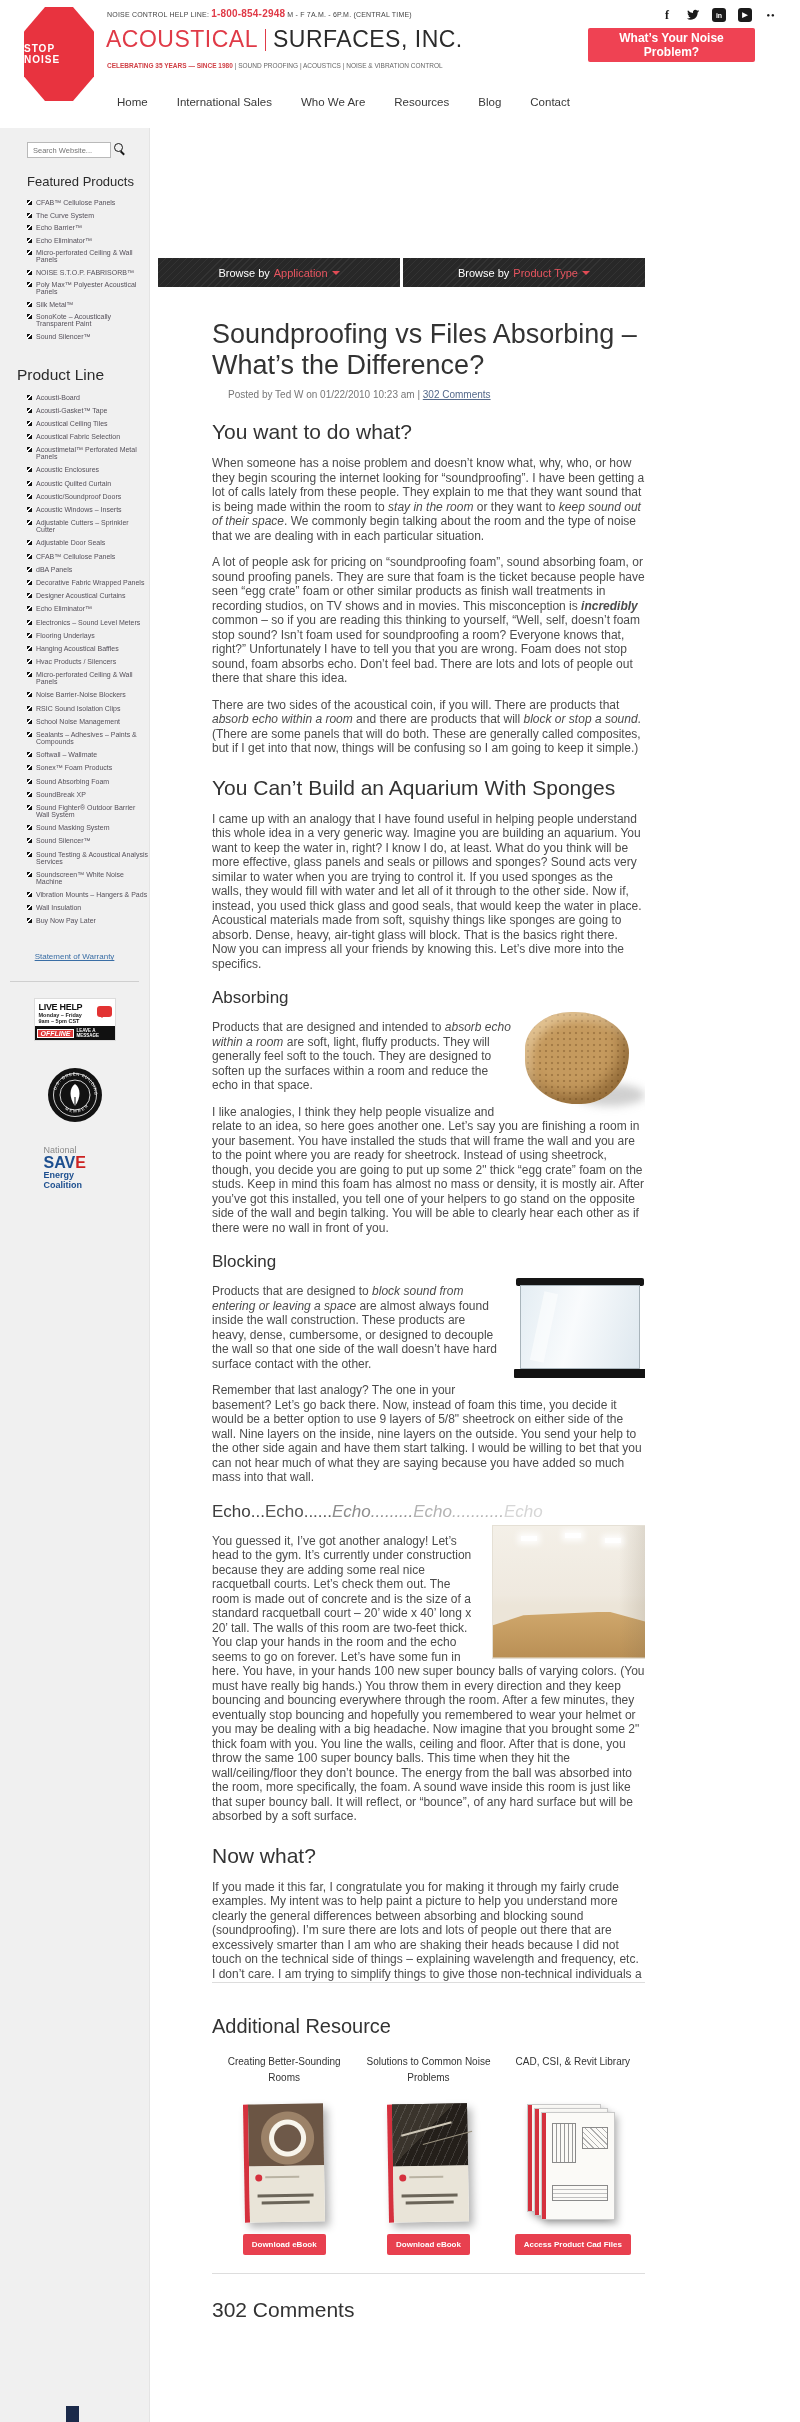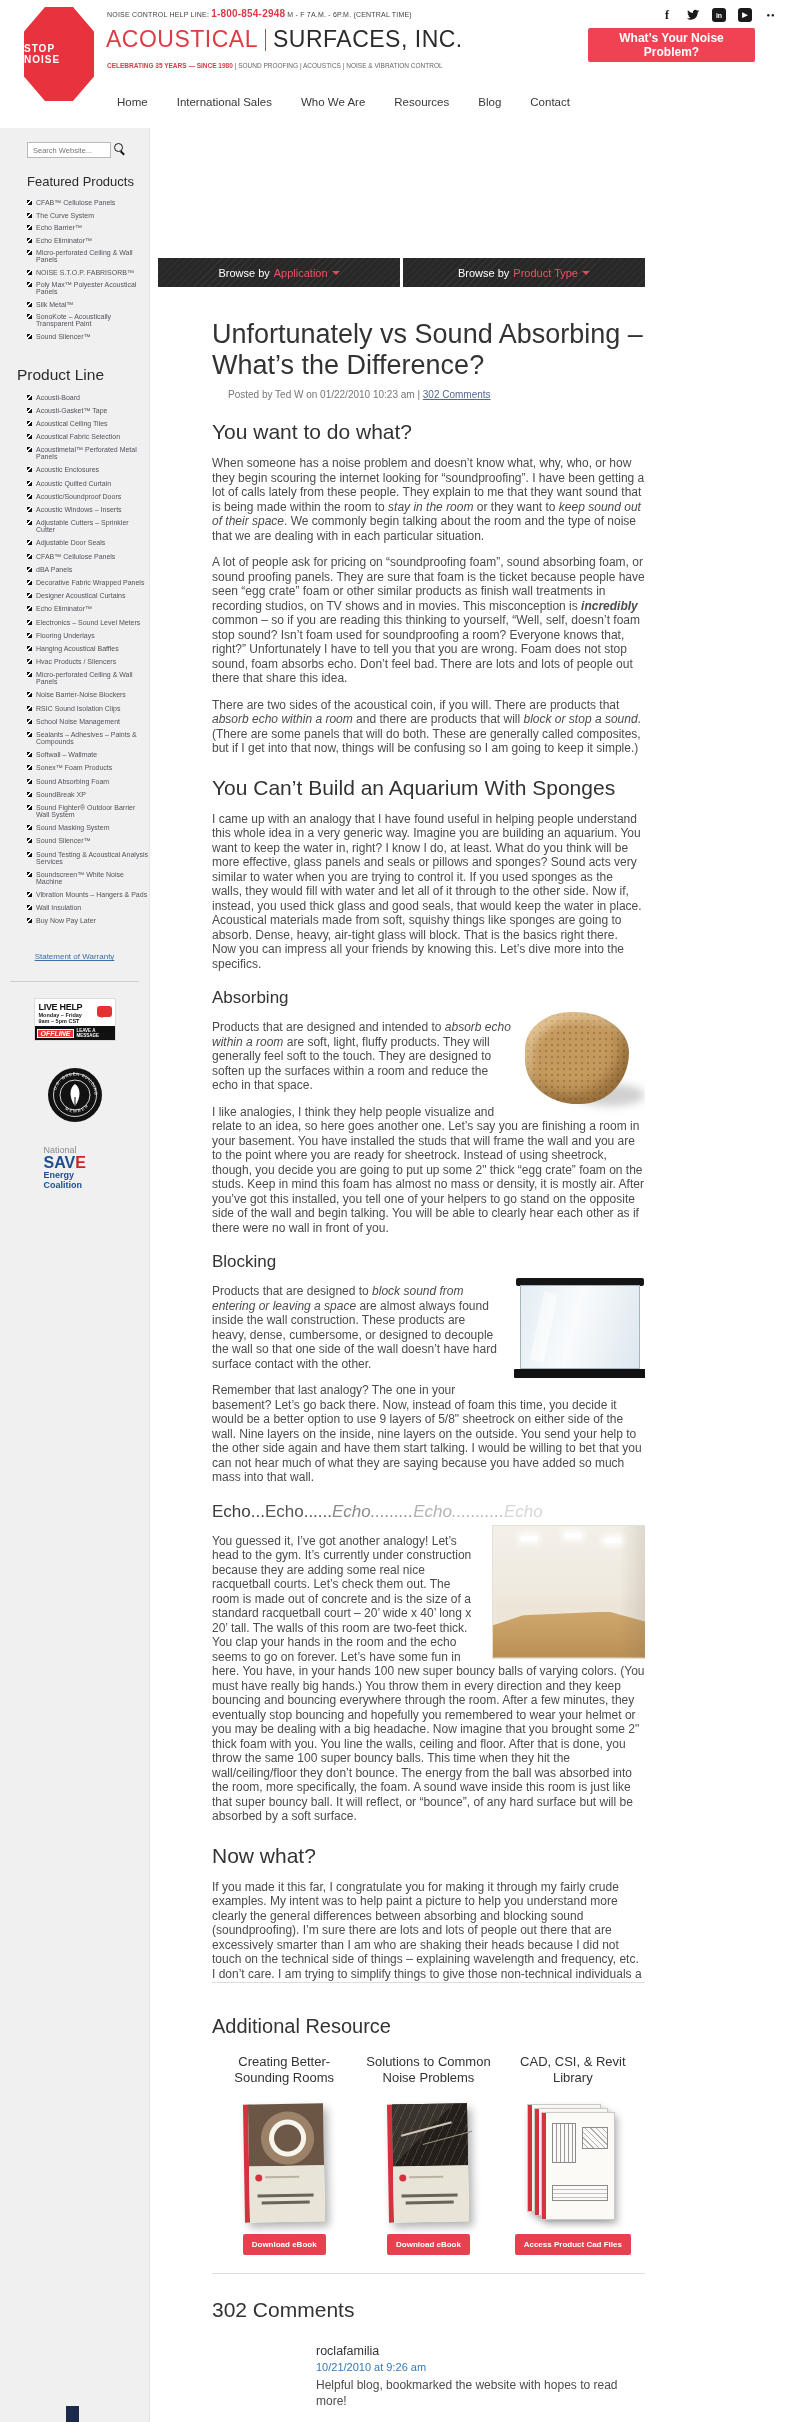--- a/index.html
+++ b/index.html
@@ -107,21 +107,21 @@
       clip-path:polygon(0 100%,100% 100%,100% 22%,76% 0,20% 8%,0 30%); background:linear-gradient(#cfa76c,#b98f55); }
   .court-light { position:absolute; width:16px; height:5px; background:#fff; box-shadow:0 0 6px 3px rgba(255,255,255,.9); }
   .court-shade { position:absolute; right:0; top:0; bottom:0; width:26px; background:linear-gradient(to right, transparent, rgba(120,105,80,.18)); }
 
   
   .hr { border:none; border-top:1px solid #ddd; margin:0 0 0 54px; width:433px; }
   .res-wrap { padding-left:54px; width:487px; }
   h2.res-h { margin:32px 0 0; font-size:20px; font-weight:300; color:#333; }
   .resources { display:flex; width:433px; margin-top:16px; }
   .res-col { width:145px; text-align:center; }
-  .res-title { font-size:13px; color:#333; line-height:16px; min-height:36px; }
+  .res-title { font-size:10px; color:#333; line-height:16px; min-height:36px; }
   .book { position:relative; width:80px; height:118px; margin:14px auto 0; background:#fff;
           box-shadow:4px 5px 9px rgba(0,0,0,.3); transform:rotate(-1deg); }
   .book .spine { position:absolute; left:0; top:0; bottom:0; width:5px; background:#d5313e; }
   .book .photo { position:absolute; left:5px; right:0; top:0; height:62px; }
   .photo.p1 { background:radial-gradient(circle at 52% 55%, #6e5949 0 13px, #f8f5ec 14px 18px, #9c8268 19px 26px, #6b5544 27px); }
   .photo.p2 { background:linear-gradient(135deg,#3a342c 0 45%,#241f1a 45%) , #241f1a;
               background-blend-mode:normal; }
   .photo.p2::after { content:""; position:absolute; left:8px; top:24px; width:52px; height:2px; background:#cfc8b8; transform:rotate(-14deg); box-shadow:18px 14px 0 -0.5px #9a927f; }
   .photo.p2::before { content:""; position:absolute; inset:0; background:repeating-linear-gradient(115deg, transparent 0 6px, rgba(255,255,255,.12) 6px 7px); }
   .book .band { position:absolute; left:5px; right:0; bottom:0; top:62px; background:#e9e4d8; }
@@ -305,21 +305,21 @@
         <span class="caret"></span>
       </div>
       <div class="bbar">
         <span>Browse by</span>
         <span class="acc">Product Type</span>
         <span class="caret"></span>
       </div>
     </div>
 
     <div class="article-top art">
-      <h1 class="title">Unfortunately vs Sound Absorbing – What’s the Difference?</h1>
+      <h1 class="title">Soundproofing vs Files Absorbing – What’s the Difference?</h1>
       <div class="meta">
         <span>Posted by Ted W on 01/22/2010 10:23 am | </span><a href="#">302 Comments</a>
       </div>
 
       <h2 class="sec">You want to do what?</h2>
       <p><span>When someone has a noise problem and doesn’t know what, why, who, or how they begin scouring the internet looking for “soundproofing”. I have been getting a lot of calls lately from these people. They explain to me that they want sound that is being made within the room to </span><span class="it">stay in the room</span><span> or they want to </span><span class="it">keep sound out of their space</span><span>. We commonly begin talking about the room and the type of noise that we are dealing with in each particular situation.</span></p>
       <p><span>A lot of people ask for pricing on “soundproofing foam”, sound absorbing foam, or sound proofing panels. They are sure that foam is the ticket because people have seen “egg crate” foam or other similar products as finish wall treatments in recording studios, on TV shows and in movies. This misconception is </span><span class="it bd">incredibly</span><span> common – so if you are reading this thinking to yourself, “Well, self, doesn’t foam stop sound? Isn’t foam used for soundproofing a room? Everyone knows that, right?” Unfortunately I have to tell you that you are wrong. Foam does not stop sound, foam absorbs echo. Don’t feel bad. There are lots and lots of people out there that share this idea.</span></p>
       <p><span>There are two sides of the acoustical coin, if you will. There are products that </span><span class="it">absorb echo within a room</span><span> and there are products that will </span><span class="it">block or stop a sound</span><span>. (There are some panels that will do both. These are generally called composites, but if I get into that now, things will be confusing so I am going to keep it simple.)</span></p>
 
       <h2 class="sec">You Can’t Build an Aquarium With Sponges</h2>
@@ -410,22 +410,17 @@
           <button class="res-btn">Access Product Cad Files</button>
         </div>
       </div>
     </div>
 
     <hr class="hr" style="margin-top:18px;">
 
     <div class="comments">
       <h2 class="com-h">302 Comments</h2>
 
-      <div class="comment">
-        <div class="c-author">roclafamilia</div>
-        <div class="c-date">10/21/2010 at 9:26 am</div>
-        <div class="c-body">Helpful blog, bookmarked the website with hopes to read more!</div>
-      </div>
 
     </div>
 
   </div>
 </div>
 
 </body></html>

